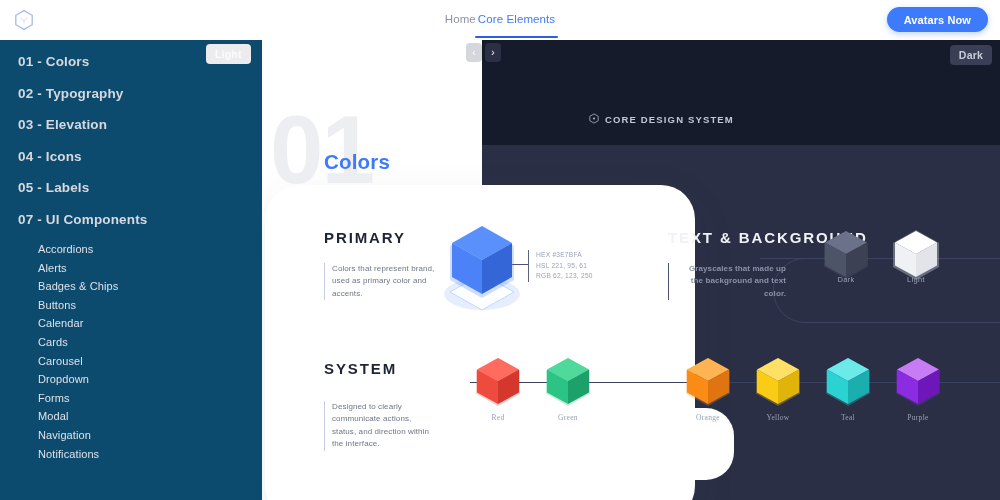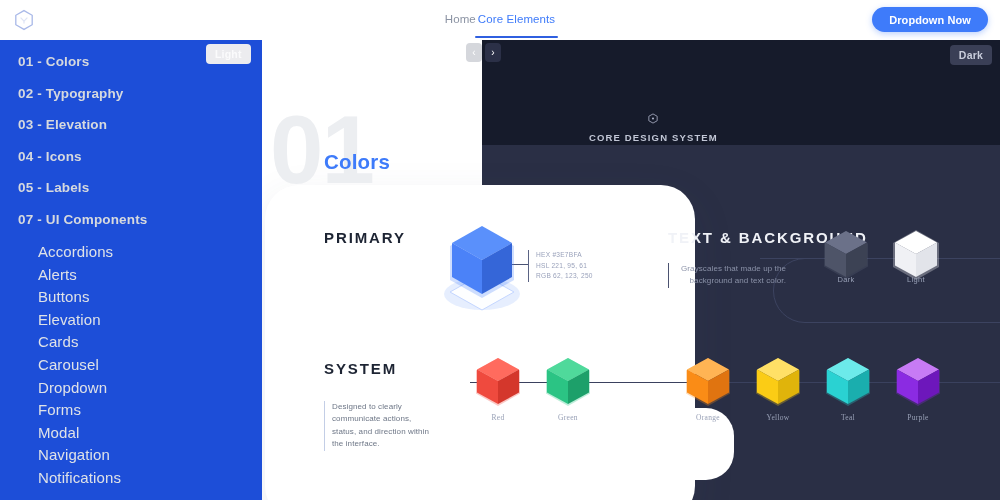--- a/index.html
+++ b/index.html
@@ -38,30 +38,30 @@
     background:#3e7bfa; color:#fff; border:none; border-radius:13px;
     height:25px; padding:0 17px; font-size:11px; font-weight:bold;
     letter-spacing:.1px; cursor:pointer;
     font-family:"Liberation Sans", sans-serif;
     box-shadow:0 2px 6px rgba(62,123,250,.35);
   }
 
   
   .sidebar {
     position:absolute; left:0; top:40px; width:262px; height:460px;
-    background:#1d4ed8; padding:6px 0 0 18px; z-index:40;
+    background:#0c4a6e; padding:6px 0 0 18px; z-index:40;
   }
   .side-main {
     font-size:13.5px; font-weight:bold; color:#d6d9de;
     margin:0 0 18px 0; letter-spacing:.15px; cursor:pointer; line-height:1;
   }
   .side-main:first-child { margin-top:9px; }
   .side-sub-list { margin-top:3px; padding-left:20px; }
   .side-sub {
-    font-size:15px; color:#dfe2e7; margin-bottom:7.6px;
+    font-size:11px; color:#dfe2e7; margin-bottom:7.6px;
     letter-spacing:.1px; cursor:pointer; line-height:1;
   }
   .pill-light {
     position:absolute; left:206px; top:4px;
     background:#ececef; color:#fbfbfc; font-size:10.5px; font-weight:bold;
     padding:4px 9px; border-radius:4px; letter-spacing:.2px;
   }
 
   
   .slide {
@@ -97,21 +97,21 @@
     background:#2a2f45;
   }
   .pill-dark {
     position:absolute; right:8px; top:5px;
     background:#3a3f56; color:#c9cddb; font-size:10.5px; font-weight:bold;
     padding:4px 9px; border-radius:4px; letter-spacing:.2px; z-index:5;
   }
   .core-badge {
     position:absolute; left:589px; top:113px; z-index:30;
     display:flex; align-items:center; gap:6px;
-    font-size:9.5px; font-weight:bold; color:#c2c7d6; letter-spacing:1.15px;flex-direction:column;
+    font-size:9.5px; font-weight:bold; color:#c2c7d6; letter-spacing:1.15px;
   }
 
   
   .arrows { position:absolute; left:466px; top:43px; display:flex; gap:3px; z-index:70; }
   .arrow {
     width:16px; height:19px; border-radius:4px;
     display:flex; align-items:center; justify-content:center;
     color:#ffffff; font-size:10px; cursor:pointer; line-height:1;
   }
   .arrow.prev { background:#d5d7dc; }
@@ -119,21 +119,21 @@
 
   
   .sec-title { font-size:15px; font-weight:bold; letter-spacing:1.9px; }
   .sec-title.on-light { color:#1d2433; }
   .sec-title.on-dark  { color:#f0f2f7; }
   .sec-desc {
     font-size:8px; line-height:1.55; padding-left:7px; max-width:112px;
     border-left:1.5px solid #c9d4ee; letter-spacing:.1px;
   }
   .sec-desc.on-light { color:#6e7787; border-left-color:#c3cee6; }
-  .sec-desc.on-dark  { color:#8b92a8; border-left-color:#4b5270; }
+  .sec-desc.on-dark  { color:#8b92a8; border-left-color:#4b5270;font-weight:bold; }
 
   .block-primary { position:absolute; left:324px; top:229px; z-index:30; }
   .block-primary .sec-desc { margin-top:17px; }
   .block-system  { position:absolute; left:324px; top:360px; z-index:30; }
   .block-system .sec-desc { margin-top:24px; }
   .block-textbg  { position:absolute; left:668px; top:229px; z-index:30;text-align:right; }
   .block-textbg .sec-desc { margin-top:17px; max-width:118px; }
 
   
   .hex-values {
@@ -195,36 +195,37 @@
         <path d="M8.6 9.6 L12 13.2 L15.4 9.6" fill="none" stroke="#dfe5f5" stroke-width="1.2"></path>
         <line x1="12" y1="13.2" x2="12" y2="15.6" stroke="#dfe5f5" stroke-width="1.2"></line>
       </svg>
     </div>
 
     <div class="nav-links">
       <div class="nav-link">Home</div>
       <div class="nav-link active">Core Elements</div>
     </div>
 
-    <button class="download-btn">Dropdown Now</button>
+    <button class="download-btn">Avatars Now</button>
   </div>
 
   <div class="sidebar">
     <div class="side-main">01 - Colors</div>
     <div class="side-main">02 - Typography</div>
     <div class="side-main">03 - Elevation</div>
     <div class="side-main">04 - Icons</div>
     <div class="side-main">05 - Labels</div>
     <div class="side-main">07 - UI Components</div>
 
     <div class="side-sub-list">
       <div class="side-sub">Accordions</div>
       <div class="side-sub">Alerts</div>
+      <div class="side-sub">Badges &amp; Chips</div>
       <div class="side-sub">Buttons</div>
-      <div class="side-sub">Elevation</div>
+      <div class="side-sub">Calendar</div>
       <div class="side-sub">Cards</div>
       <div class="side-sub">Carousel</div>
       <div class="side-sub">Dropdown</div>
       <div class="side-sub">Forms</div>
       <div class="side-sub">Modal</div>
       <div class="side-sub">Navigation</div>
       <div class="side-sub">Notifications</div>
 
     </div>
 
@@ -257,20 +258,21 @@
     <span>CORE DESIGN SYSTEM</span>
   </div>
 
   <div class="arrows">
     <div class="arrow prev">‹</div>
     <div class="arrow next">›</div>
   </div>
 
   <div class="block-primary">
     <div class="sec-title on-light">PRIMARY</div>
+    <div class="sec-desc on-light">Colors that represent brand, used as primary color and accents.</div>
   </div>
 
   <div class="cube cube-primary">
     <svg width="84" height="92" viewBox="0 0 84 92">
       <ellipse cx="42" cy="72" rx="38" ry="16" fill="#3e7bfa" opacity="0.13"></ellipse>
       <polygon points="42,52 74,70 42,88 10,70" fill="#ffffff" opacity="0.9"></polygon>
       <polygon points="42,52 74,70 42,88 10,70" fill="none" stroke="#c4d6ff" stroke-width="1"></polygon>
       <polygon points="42,6 74,24 74,58 42,76 10,58 10,24" fill="#3e7bfa" opacity="0.25"></polygon>
       <polygon points="42,4 72,21 42,38 12,21" fill="#5a90fb"></polygon>
       <polygon points="12,21 42,38 42,72 12,55" fill="#4b82f8"></polygon>

